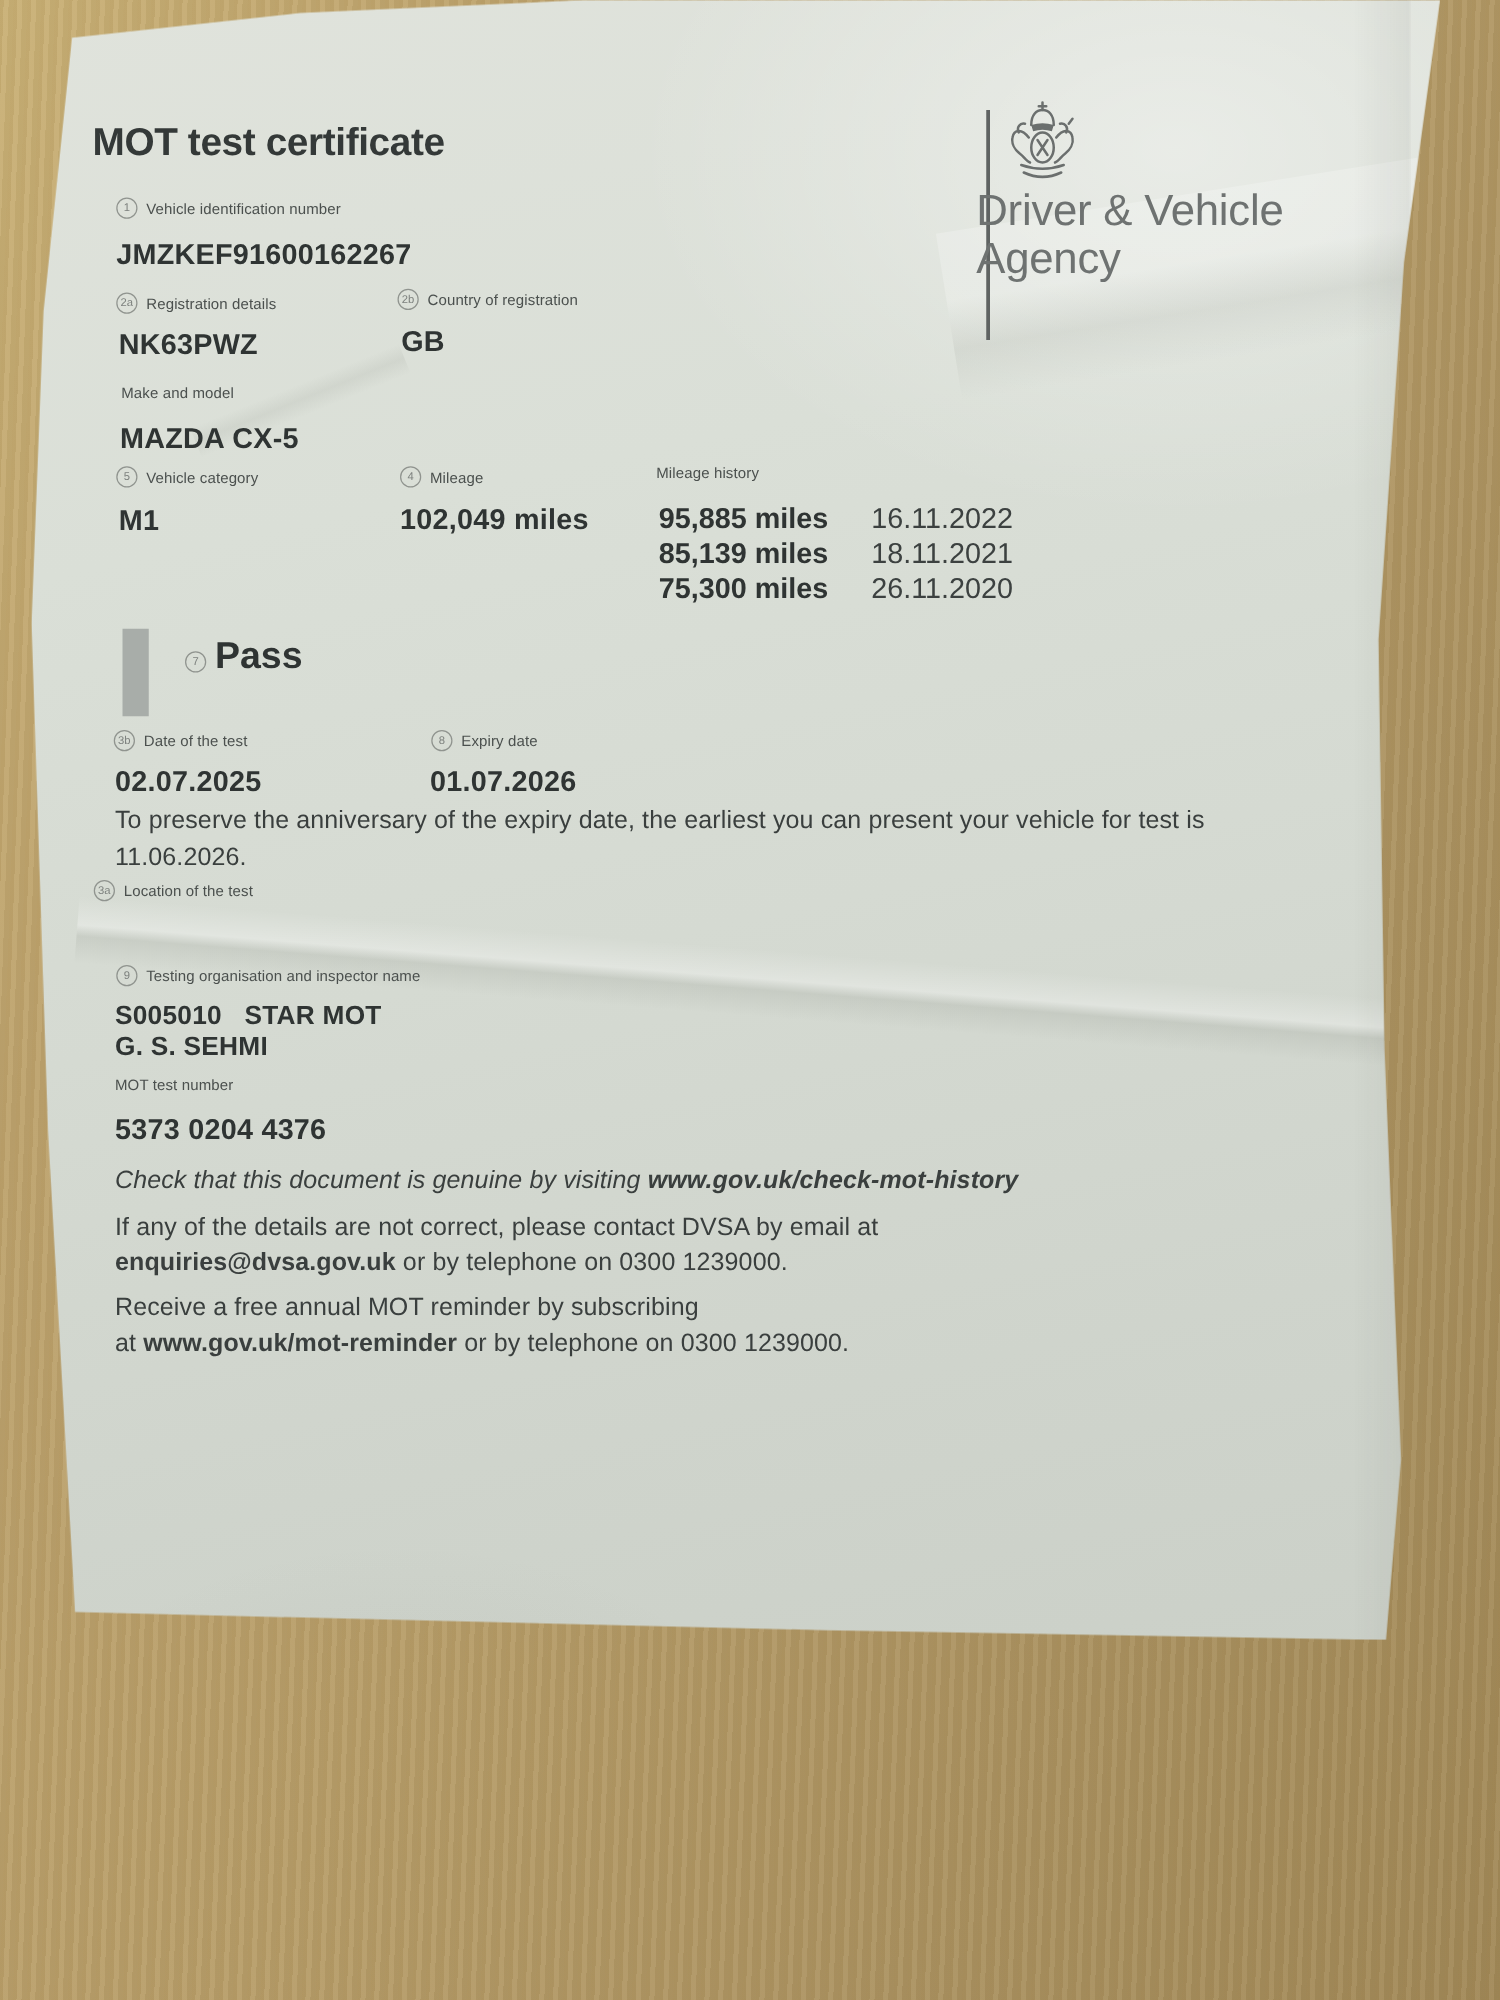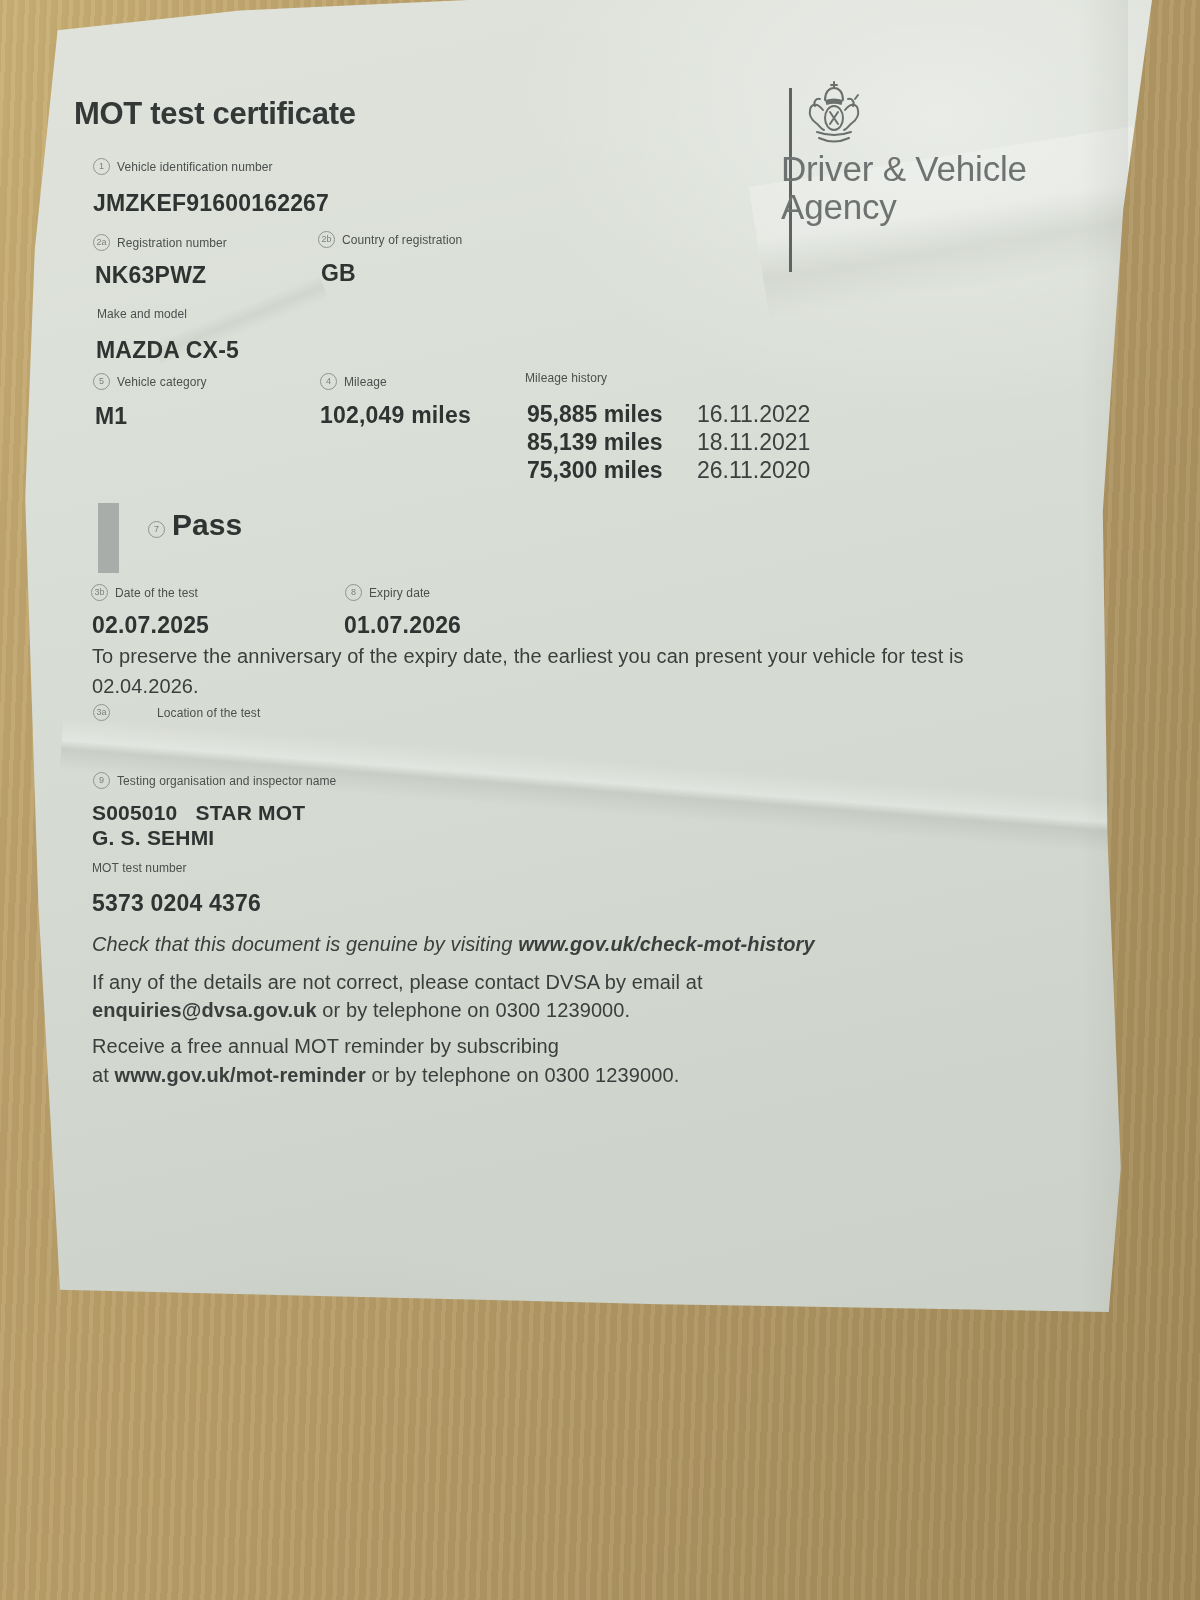--- a/index.html
+++ b/index.html
@@ -87,21 +87,21 @@
   </div>
 
   <div class="abs labrow" style="left:93px;top:158px;">
     <span class="marker">1</span>
     <span class="label">Vehicle identification number</span>
   </div>
   <div class="abs value" style="left:93px;top:190px;">JMZKEF91600162267</div>
 
   <div class="abs labrow" style="left:93px;top:234px;">
     <span class="marker">2a</span>
-    <span class="label">Registration number</span>
+    <span class="label">Registration details</span>
   </div>
   <div class="abs value" style="left:95px;top:262px;">NK63PWZ</div>
 
   <div class="abs labrow" style="left:318px;top:231px;">
     <span class="marker">2b</span>
     <span class="label">Country of registration</span>
   </div>
   <div class="abs value" style="left:321px;top:260px;">GB</div>
 
   <div class="abs label" style="left:97px;top:307px;">Make and model</div>
@@ -140,24 +140,24 @@
   <div class="abs value" style="left:92px;top:612px;">02.07.2025</div>
 
   <div class="abs labrow" style="left:345px;top:584px;">
     <span class="marker">8</span>
     <span class="label">Expiry date</span>
   </div>
   <div class="abs value" style="left:344px;top:612px;">01.07.2026</div>
 
   <div class="abs note" style="left:92px;top:645px;width:900px;">
     <div>To preserve the anniversary of the expiry date, the earliest you can present your vehicle for test is</div>
-    <div style="margin-top:7px;">02.04.2026.</div>
+    <div style="margin-top:7px;">11.06.2026.</div>
   </div>
 
-  <div class="abs labrow" style="left:93px;top:704px;gap:40px;">
+  <div class="abs labrow" style="left:75px;top:704px;">
     <span class="marker">3a</span>
     <span class="label">Location of the test</span>
   </div>
 
   <div class="abs labrow" style="left:93px;top:772px;">
     <span class="marker">9</span>
     <span class="label">Testing organisation and inspector name</span>
   </div>
   <div class="abs value" style="left:92px;top:801px;font-size:21px;">S005010   STAR MOT</div>
   <div class="abs value" style="left:92px;top:826px;font-size:21px;">G. S. SEHMI</div>

